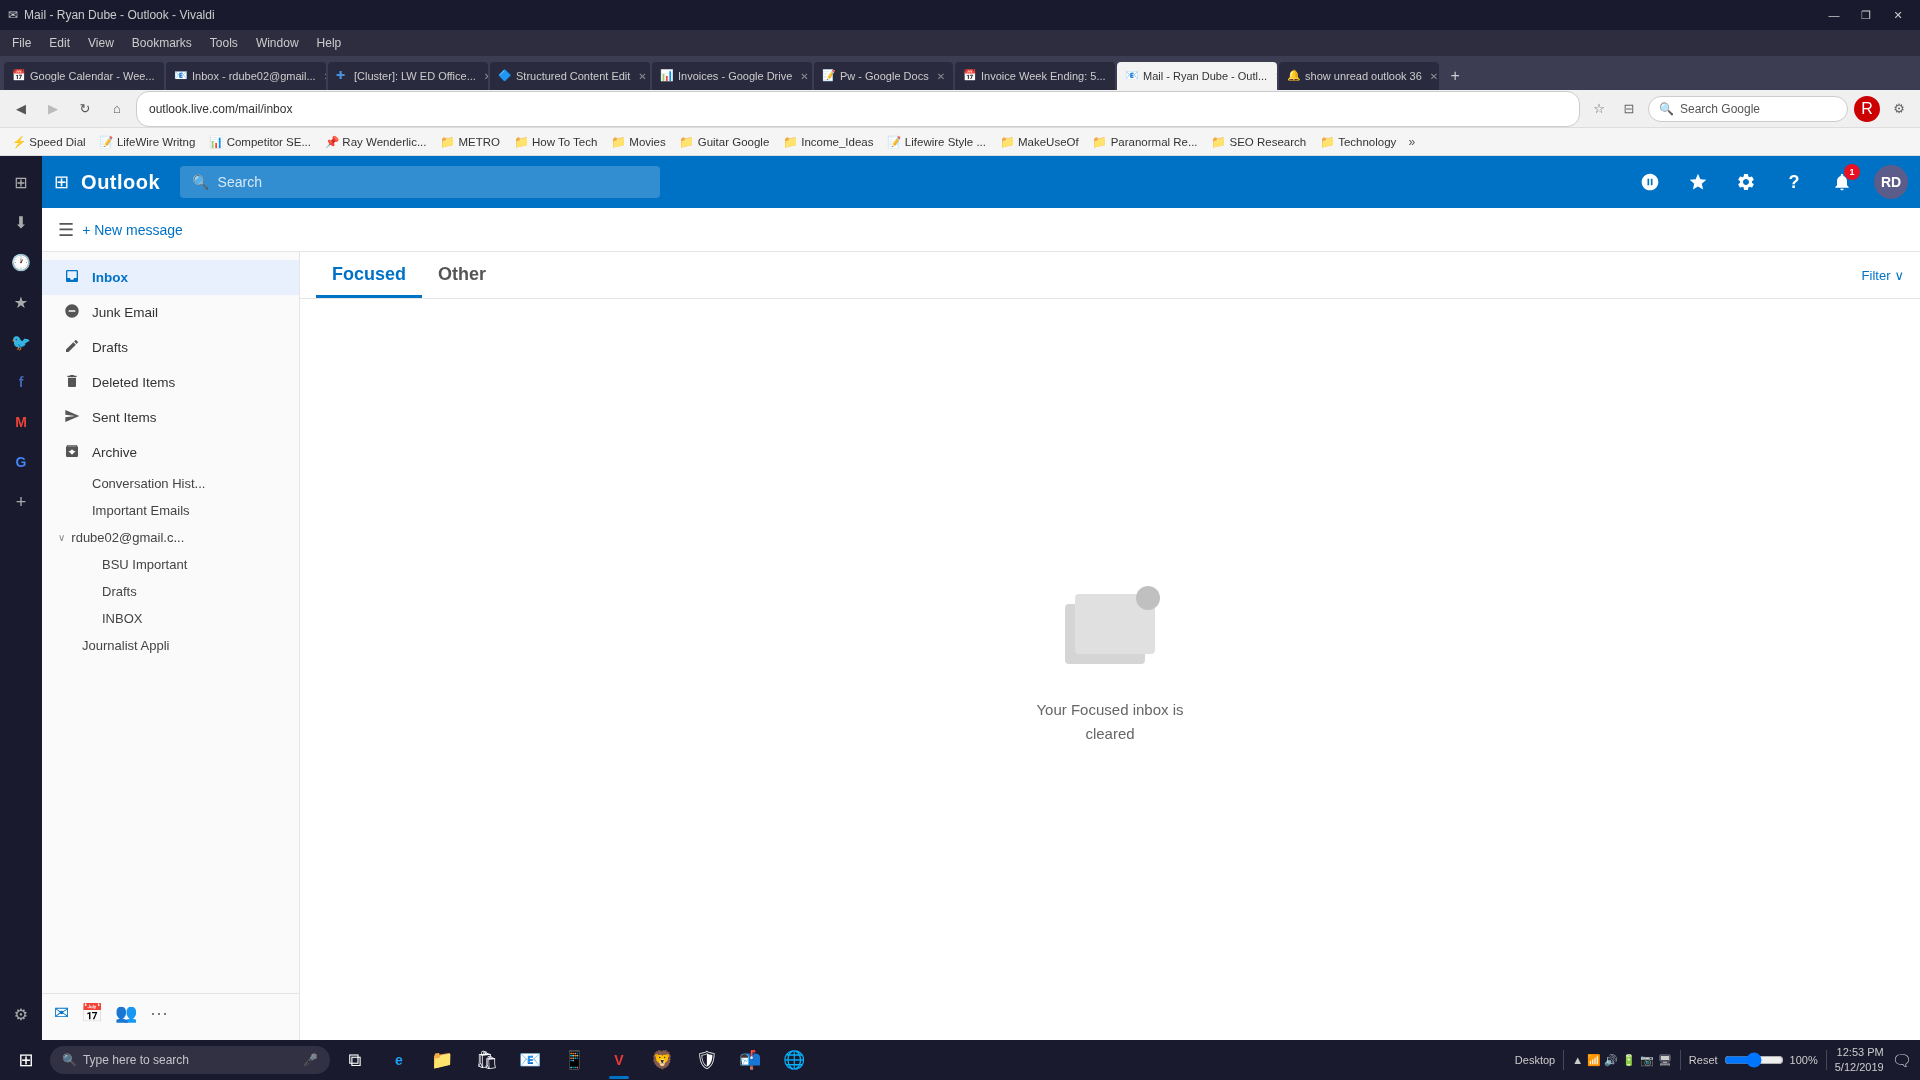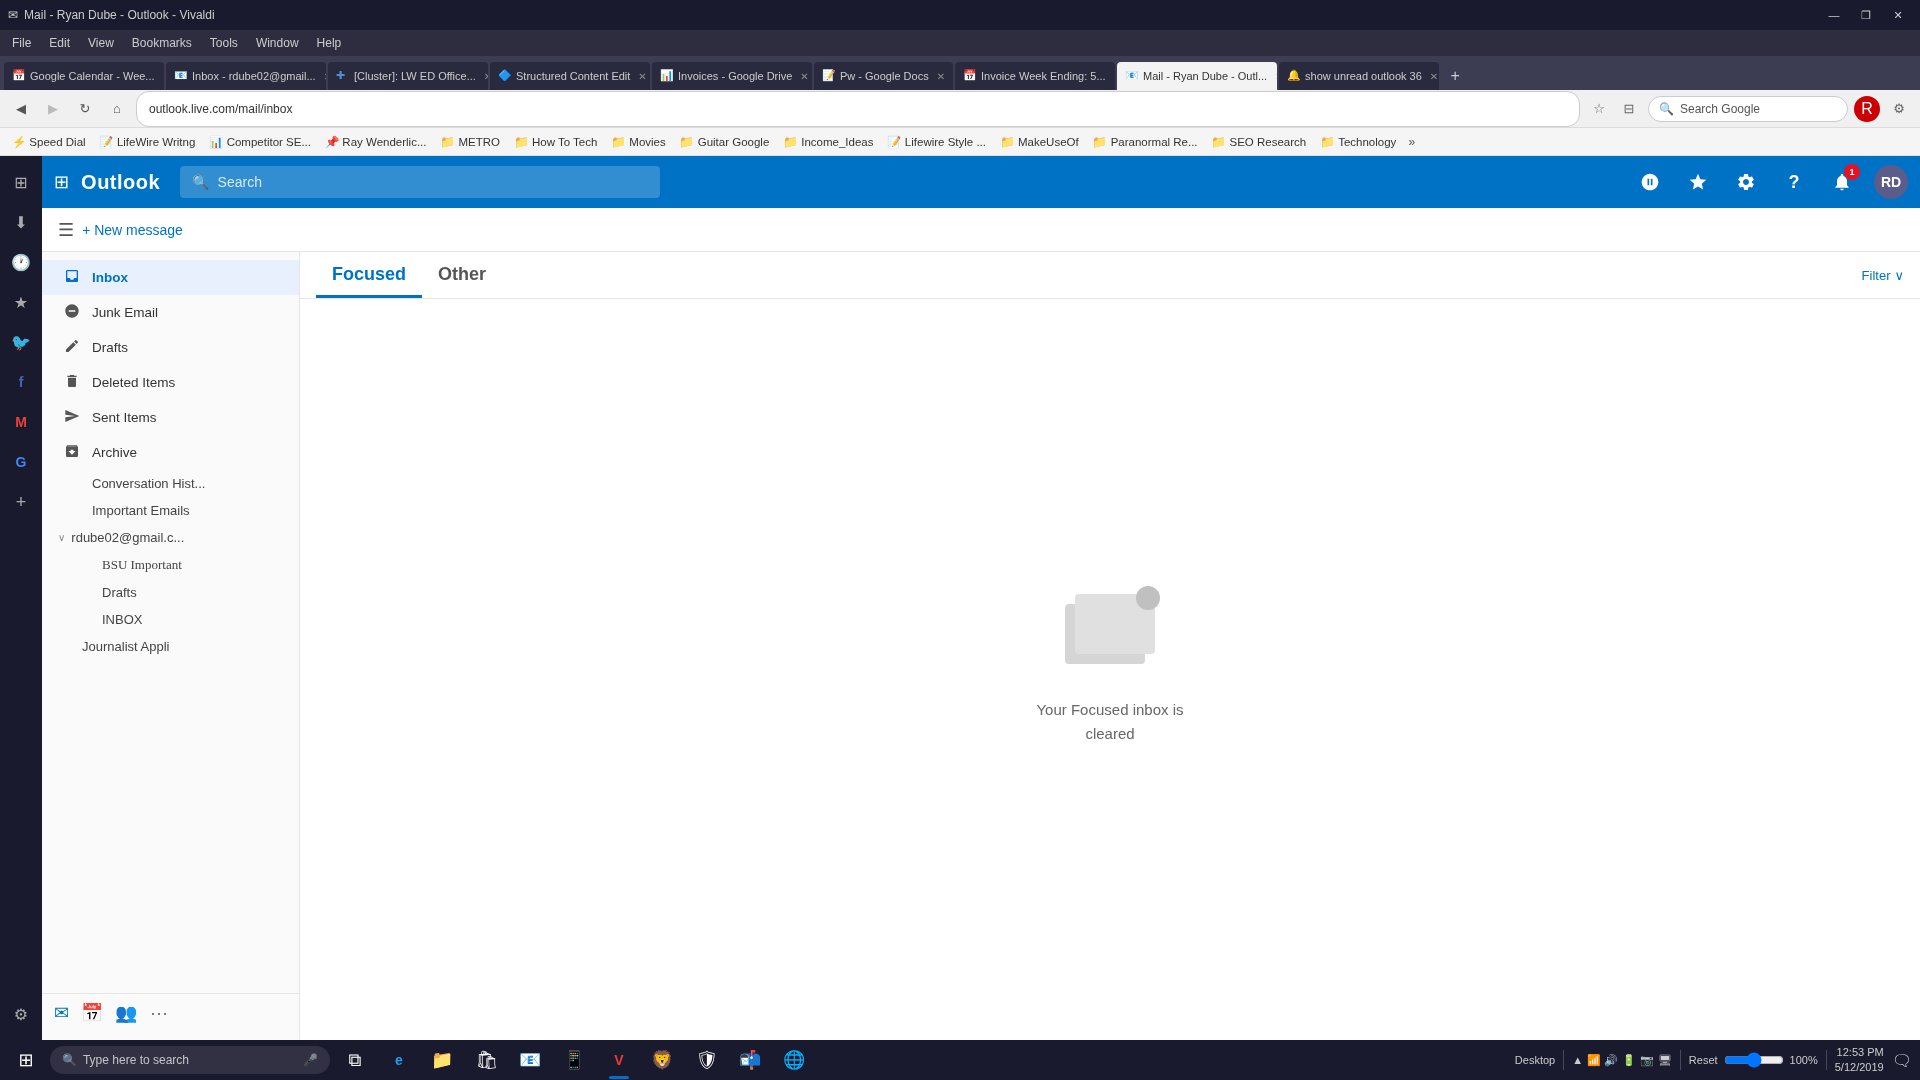--- a/index.html
+++ b/index.html
@@ -689,21 +689,21 @@
         <div class="nav-sub-item">
           <span>Conversation Hist...</span>
         </div>
         <div class="nav-sub-item">
           <span>Important Emails</span>
         </div>
         <div class="nav-group-header">
           <span class="chevron-icon">∨</span>
           <span>rdube02@gmail.c...</span>
         </div>
-        <div class="nav-sub-item" style="padding-left:60px;font-family:Liberation Serif, serif;">
+        <div class="nav-sub-item" style="padding-left:60px;">
           <span>BSU Important</span>
         </div>
         <div class="nav-sub-item" style="padding-left:60px;">
           <span>Drafts</span>
         </div>
         <div class="nav-sub-item" style="padding-left:60px;">
           <span>INBOX</span>
         </div>
         <div class="nav-sub-item" style="padding-left:40px;">
           <span>Journalist Appli</span>

